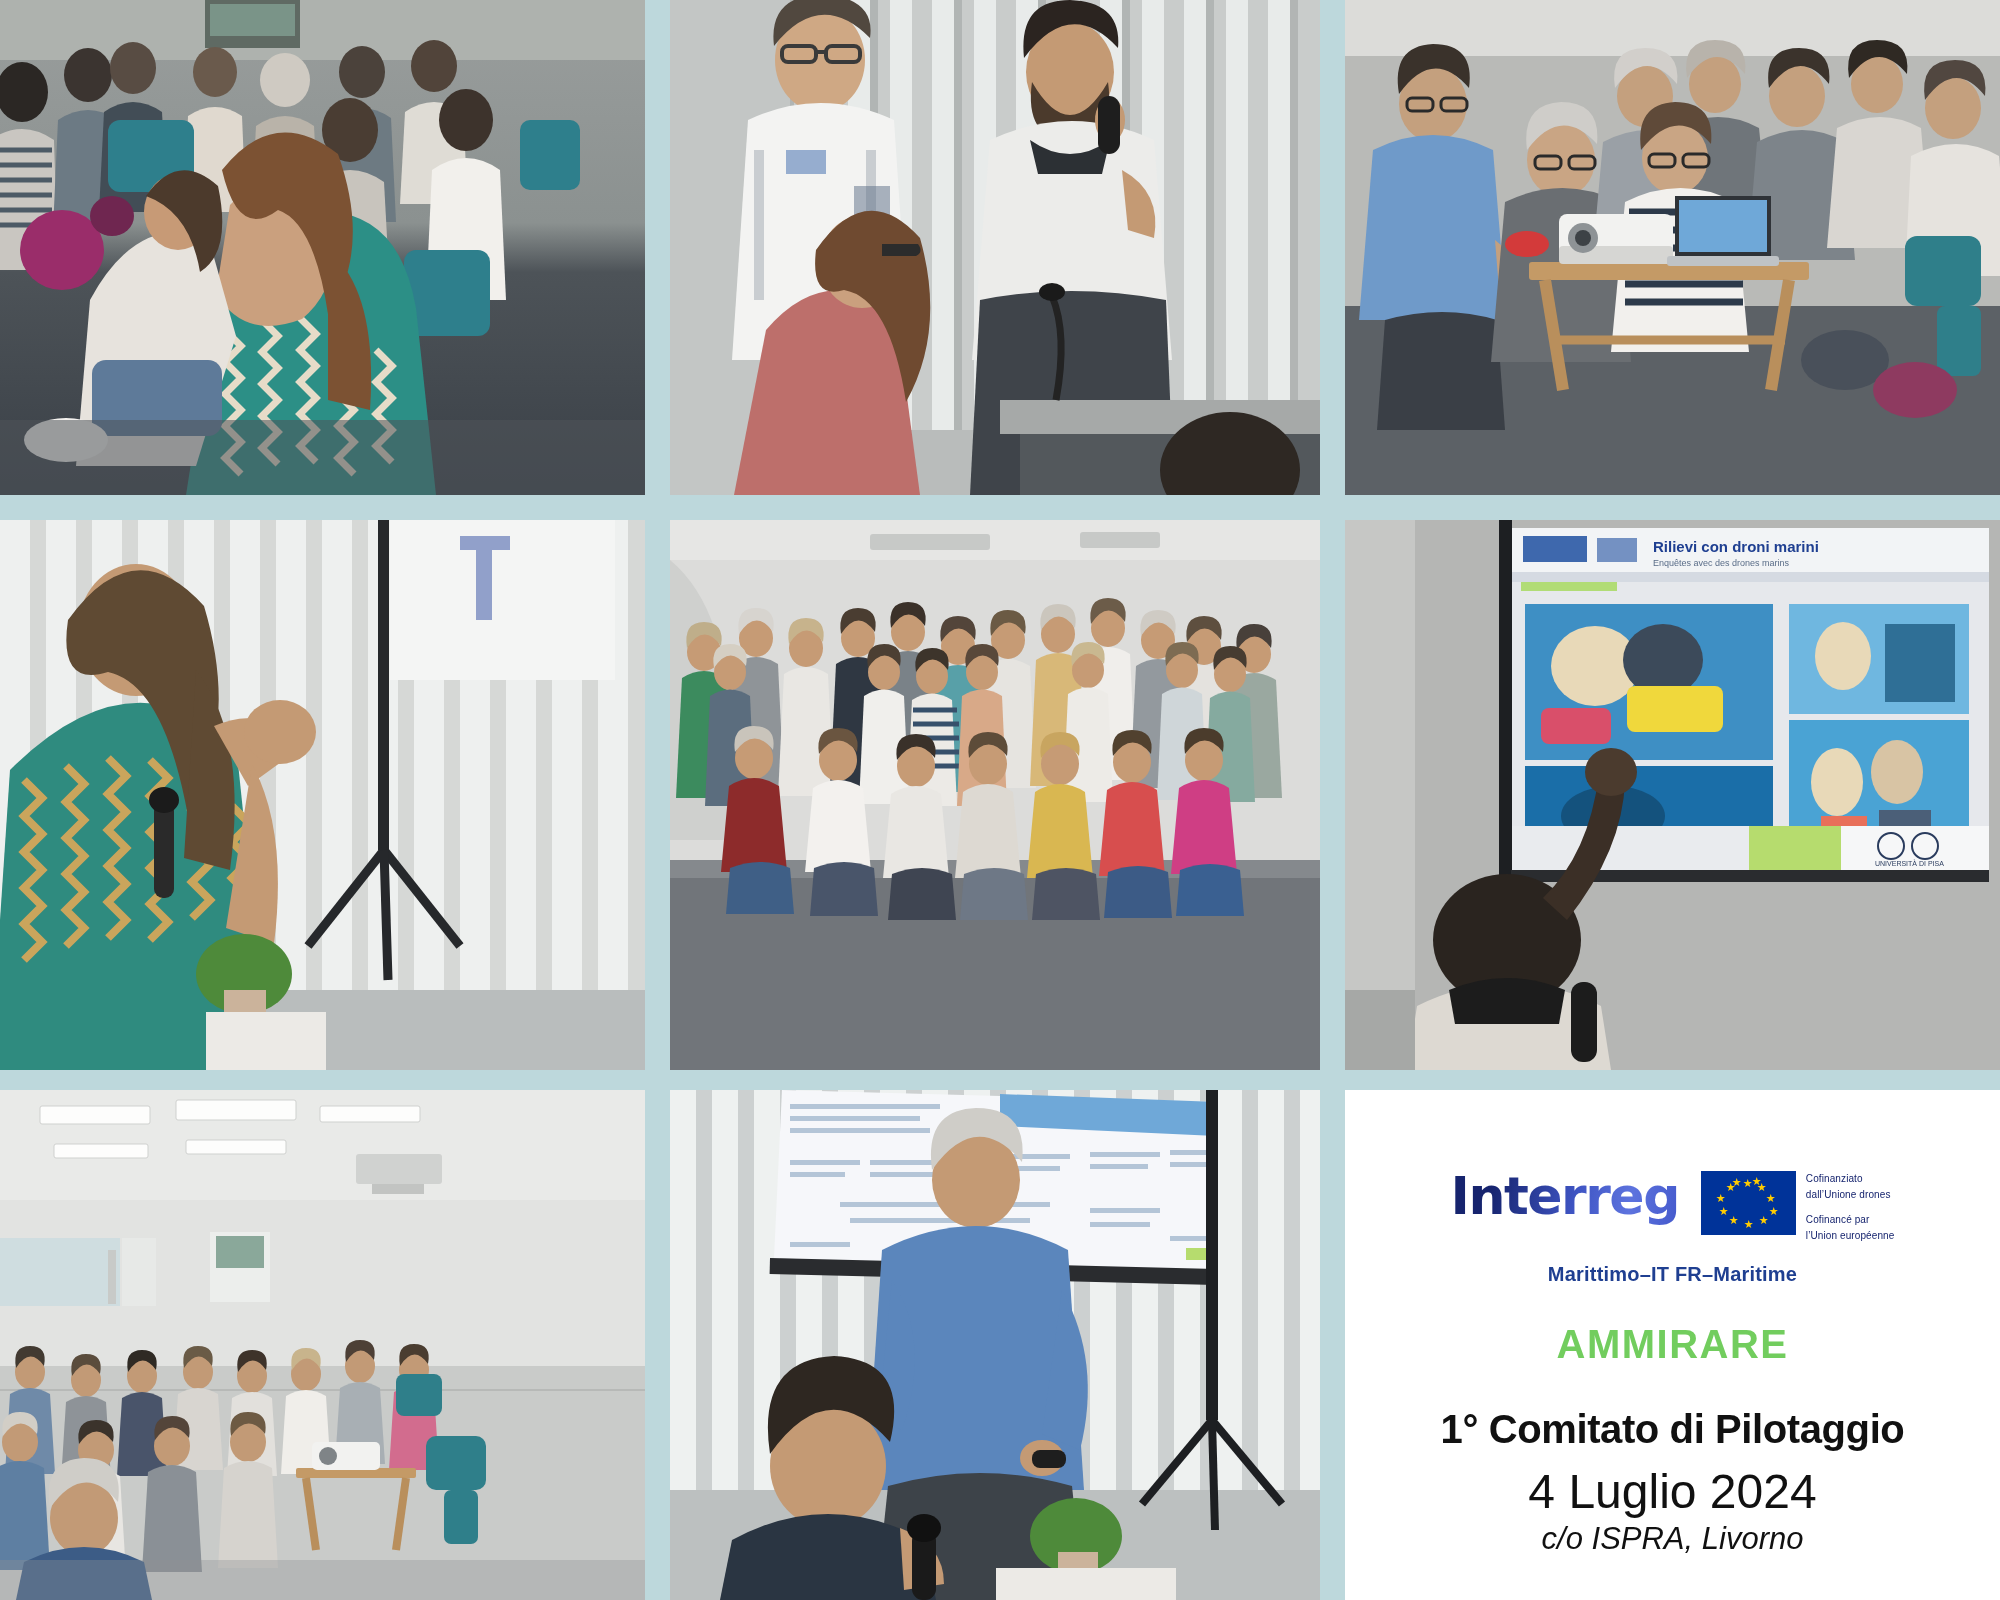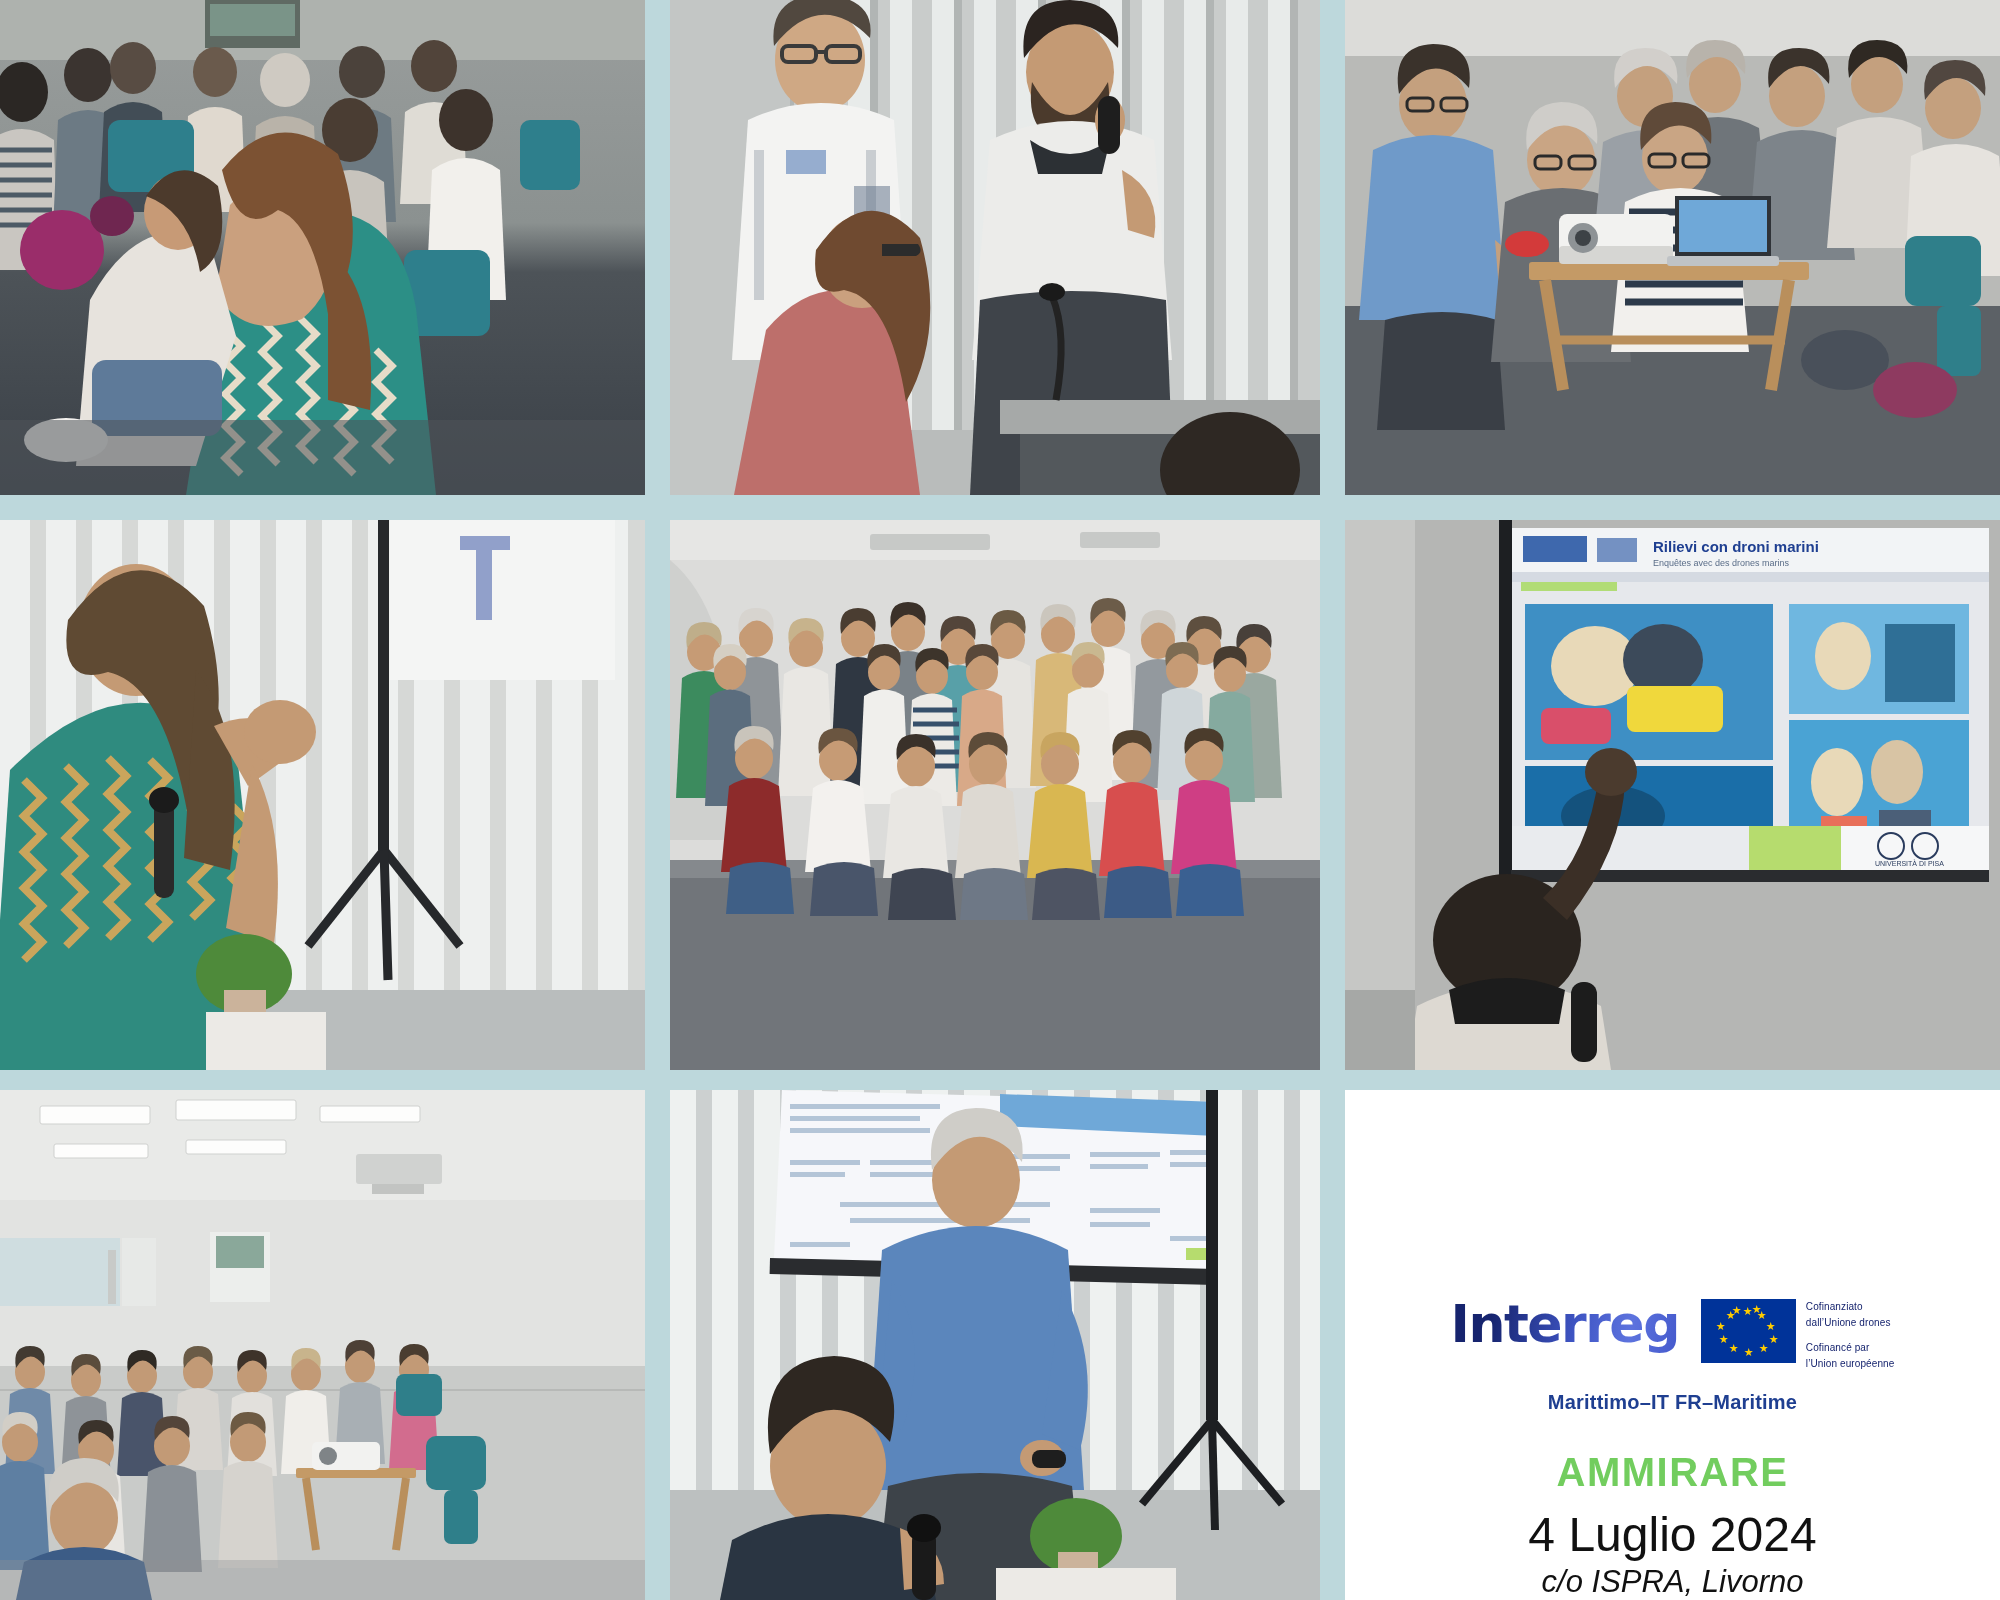--- a/index.html
+++ b/index.html
@@ -13,21 +13,21 @@
     background:#bdd8dc;
   }
   .cell{position:absolute;overflow:hidden;background:#8e9499;}
   .photo{position:absolute;inset:0;overflow:hidden;}
   .ph-svg{position:absolute;inset:0;width:100%;height:100%;display:block;}
 
   
   #panel{
     position:absolute;left:1345px;top:1090px;width:655px;height:510px;
     background:#ffffff;display:flex;flex-direction:column;align-items:center;
-    justify-content:flex-end;padding-top:34px;box-sizing:border-box;
+    justify-content:center;padding-top:34px;box-sizing:border-box;
   }
   .logo-row{display:flex;align-items:flex-start;gap:22px;height:70px;}
   .interreg-word{
     font-size:52px;font-weight:bold;letter-spacing:-1.5px;line-height:58px;
     background:linear-gradient(100deg,#16246e 0%,#16246e 18%,#3f55c4 55%,#5d73de 78%,#4459cc 100%);
     -webkit-background-clip:text;background-clip:text;color:transparent;
     font-family:"DejaVu Sans", sans-serif;
   }
   .eu-block{display:flex;align-items:flex-start;gap:10px;padding-top:4px;}
   .eu-flag{width:95px;height:64px;background:#003399;position:relative;flex:0 0 auto;}
@@ -795,19 +795,20 @@
           <span>Cofinancé par</span><br>
           <span>l’Union européenne</span>
         </div>
       </div>
     </div>
 
     <div class="prog-name">Marittimo–IT FR–Maritime</div>
 
     <div class="proj-name">AMMIRARE</div>
 
+    <div class="title-main">1° Comitato di Pilotaggio</div>
 
     <div class="title-date">4 Luglio 2024</div>
 
     <div class="title-place">c/o ISPRA, Livorno</div>
   </div>
 
 </div>
 
 </body></html>

